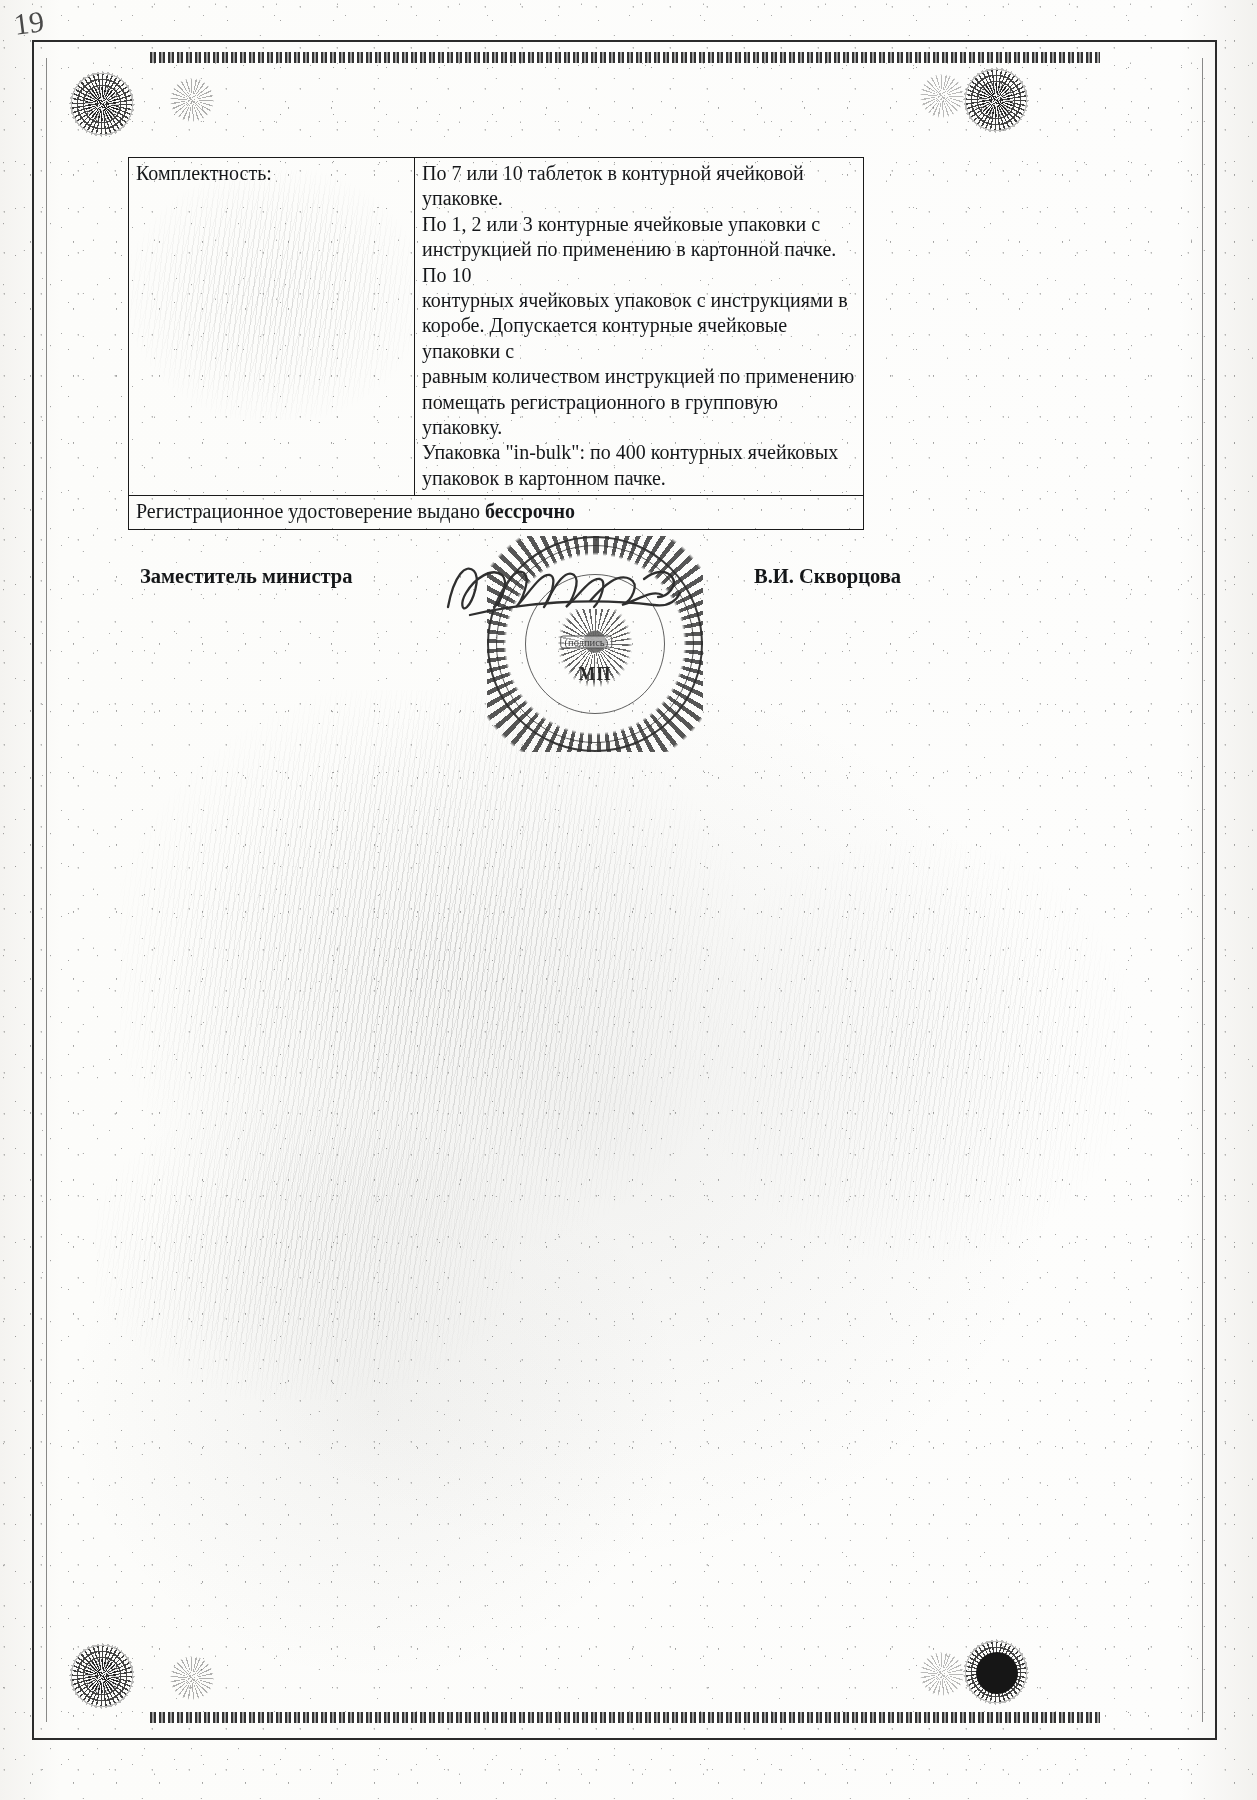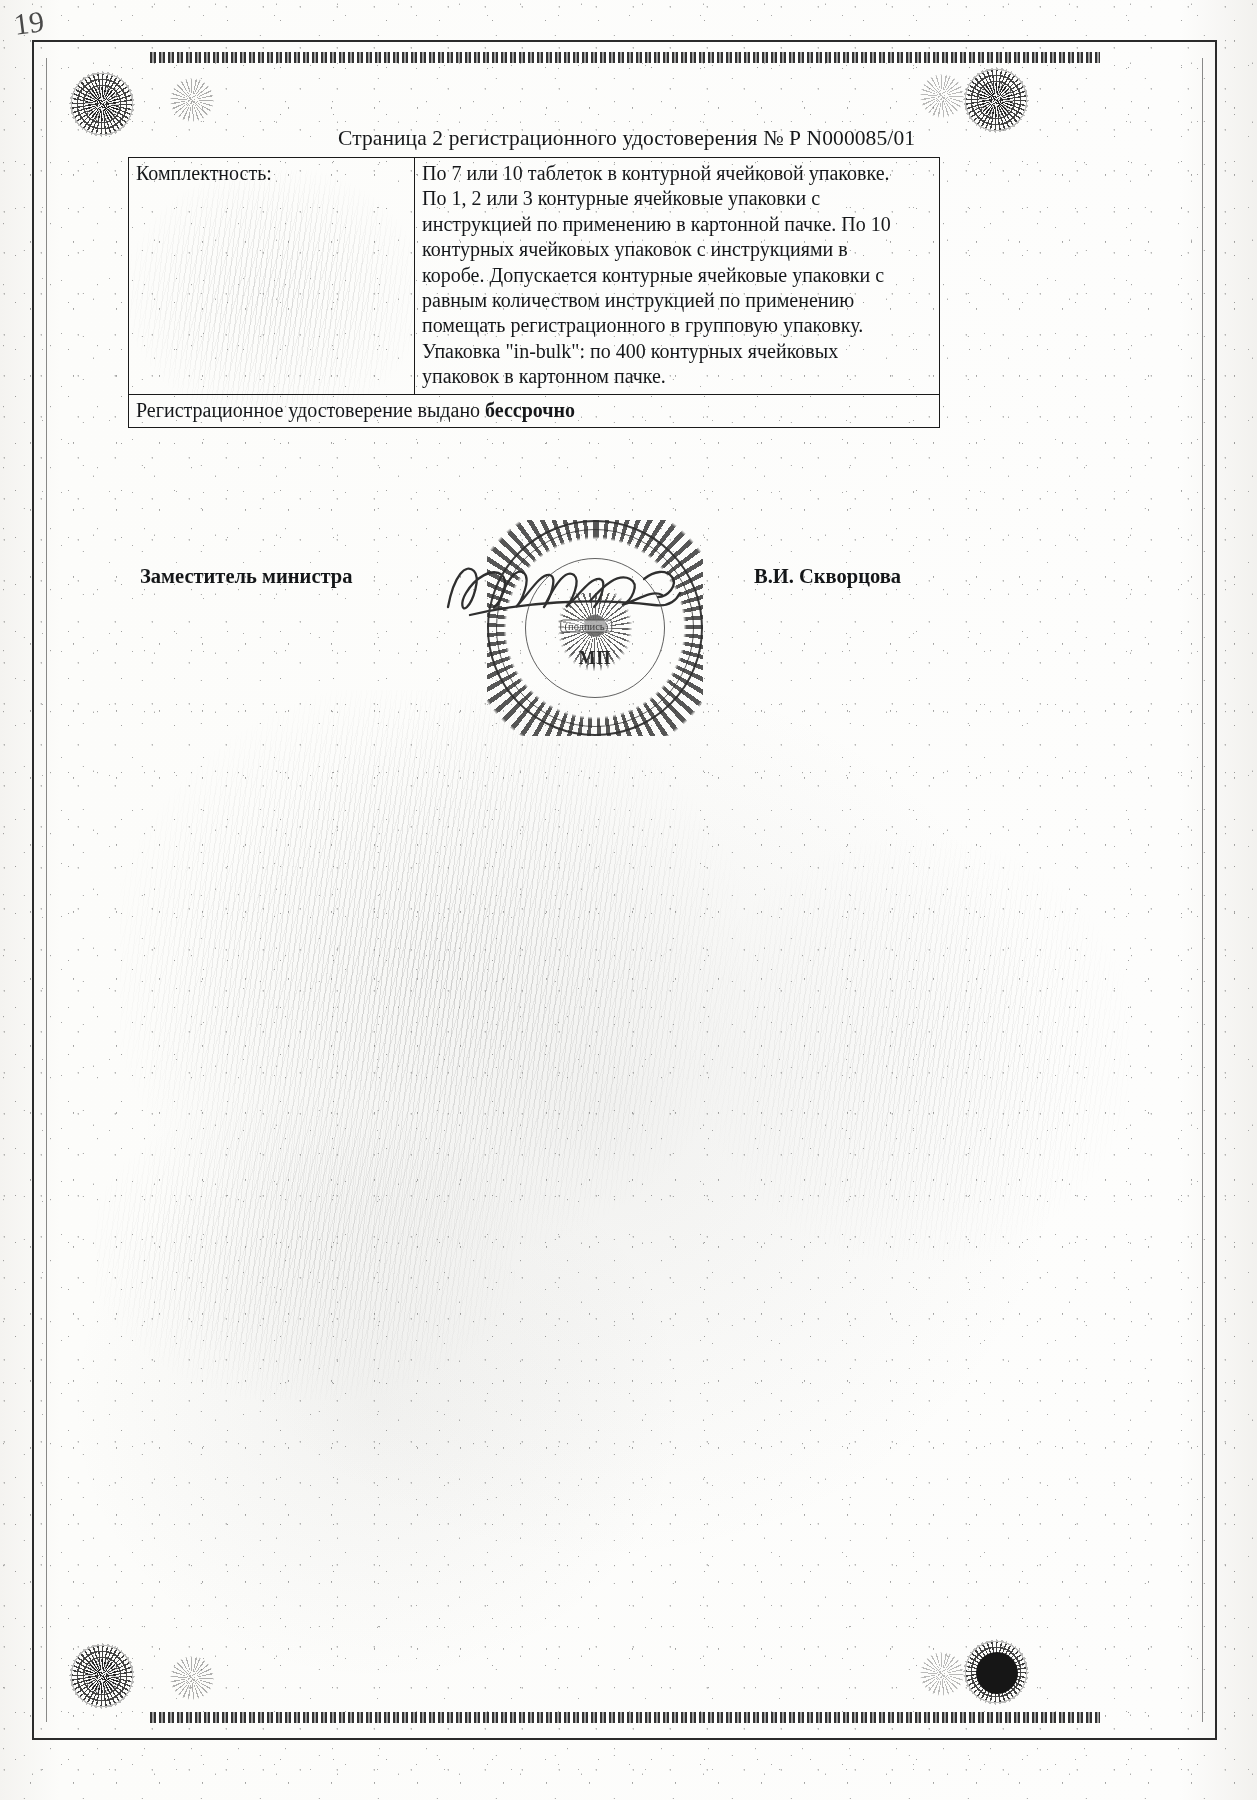--- a/index.html
+++ b/index.html
@@ -78,21 +78,21 @@
 
   
   #doc-content{position:absolute;left:0;top:0;width:1257px;height:1800px;}
 
   #page-header{
     position:absolute;left:338px;top:126px;width:700px;
     font-size:21.5px;letter-spacing:.1px;color:#16181a;white-space:nowrap;
   }
 
   #spec-table{
-    position:absolute;left:128px;top:157px;width:812px;
+    position:absolute;left:128px;top:157px;width:736px;
     border:1.6px solid #1a1a1a;border-collapse:collapse;
   }
   #spec-table td{
     border:1.5px solid #1a1a1a;
     vertical-align:top;
     padding:3px 6px 4px 7px;
     font-size:20px;line-height:25.4px;color:#15171a;
   }
   td.label-cell{width:272px;white-space:nowrap;}
   td.value-cell{}
@@ -105,21 +105,21 @@
   #signature-block{position:absolute;left:0;top:565px;width:1037px;height:50px;text-decoration:underline;}
   #minister-title{
     position:absolute;left:140px;top:0;font-size:20.5px;font-weight:bold;color:#141618;white-space:nowrap;
   }
   #minister-name{
     position:absolute;left:742px;top:0;font-size:20.5px;font-weight:bold;color:#141618;white-space:nowrap;margin-left:12px;
   }
 
   
   #official-stamp{
-    position:absolute;left:487px;top:520px;width:216px;height:216px;pointer-events:none;
+    position:absolute;left:487px;top:536px;width:216px;height:216px;pointer-events:none;
   }
   .stamp-ring{
     position:absolute;border-radius:50%;border-style:solid;border-color:#3a3a3a;
   }
   .stamp-text-ring{
     position:absolute;inset:0;
     -webkit-mask-image:radial-gradient(circle, rgba(0,0,0,0) 0 58%, #000 60% 84%, rgba(0,0,0,0) 86%);
             mask-image:radial-gradient(circle, rgba(0,0,0,0) 0 58%, #000 60% 84%, rgba(0,0,0,0) 86%);
     background:repeating-conic-gradient(from 0deg, #2d2d2d 0deg 2.2deg, rgba(255,255,255,0) 2.2deg 5.2deg);
     opacity:.8;
@@ -196,21 +196,20 @@
   <div class="corner-fleur" style="left:130px;top:30px;opacity:.35;"></div>
   <div class="corner-fleur" style="left:880px;top:26px;opacity:.3;"></div>
   <div class="corner-fleur" style="left:130px;top:1608px;opacity:.35;"></div>
   <div class="corner-fleur" style="left:880px;top:1604px;opacity:.3;"></div>
 </div>
 
 <div id="doc-content">
 
   <div id="page-mark">19</div>
 
-  <div id="page-header">Страница 2  регистрационного удостоверения № Р N000085/01</div>
 
   <table id="spec-table">
     <tbody>
       <tr>
         <td class="label-cell">Комплектность:</td>
         <td class="value-cell">
           <span class="value-line">По 7 или 10 таблеток в контурной ячейковой упаковке.</span>
           <span class="value-line">По 1, 2 или 3 контурные ячейковые упаковки с</span>
           <span class="value-line">инструкцией по применению в картонной пачке. По 10</span>
           <span class="value-line">контурных ячейковых упаковок с инструкциями в</span>

